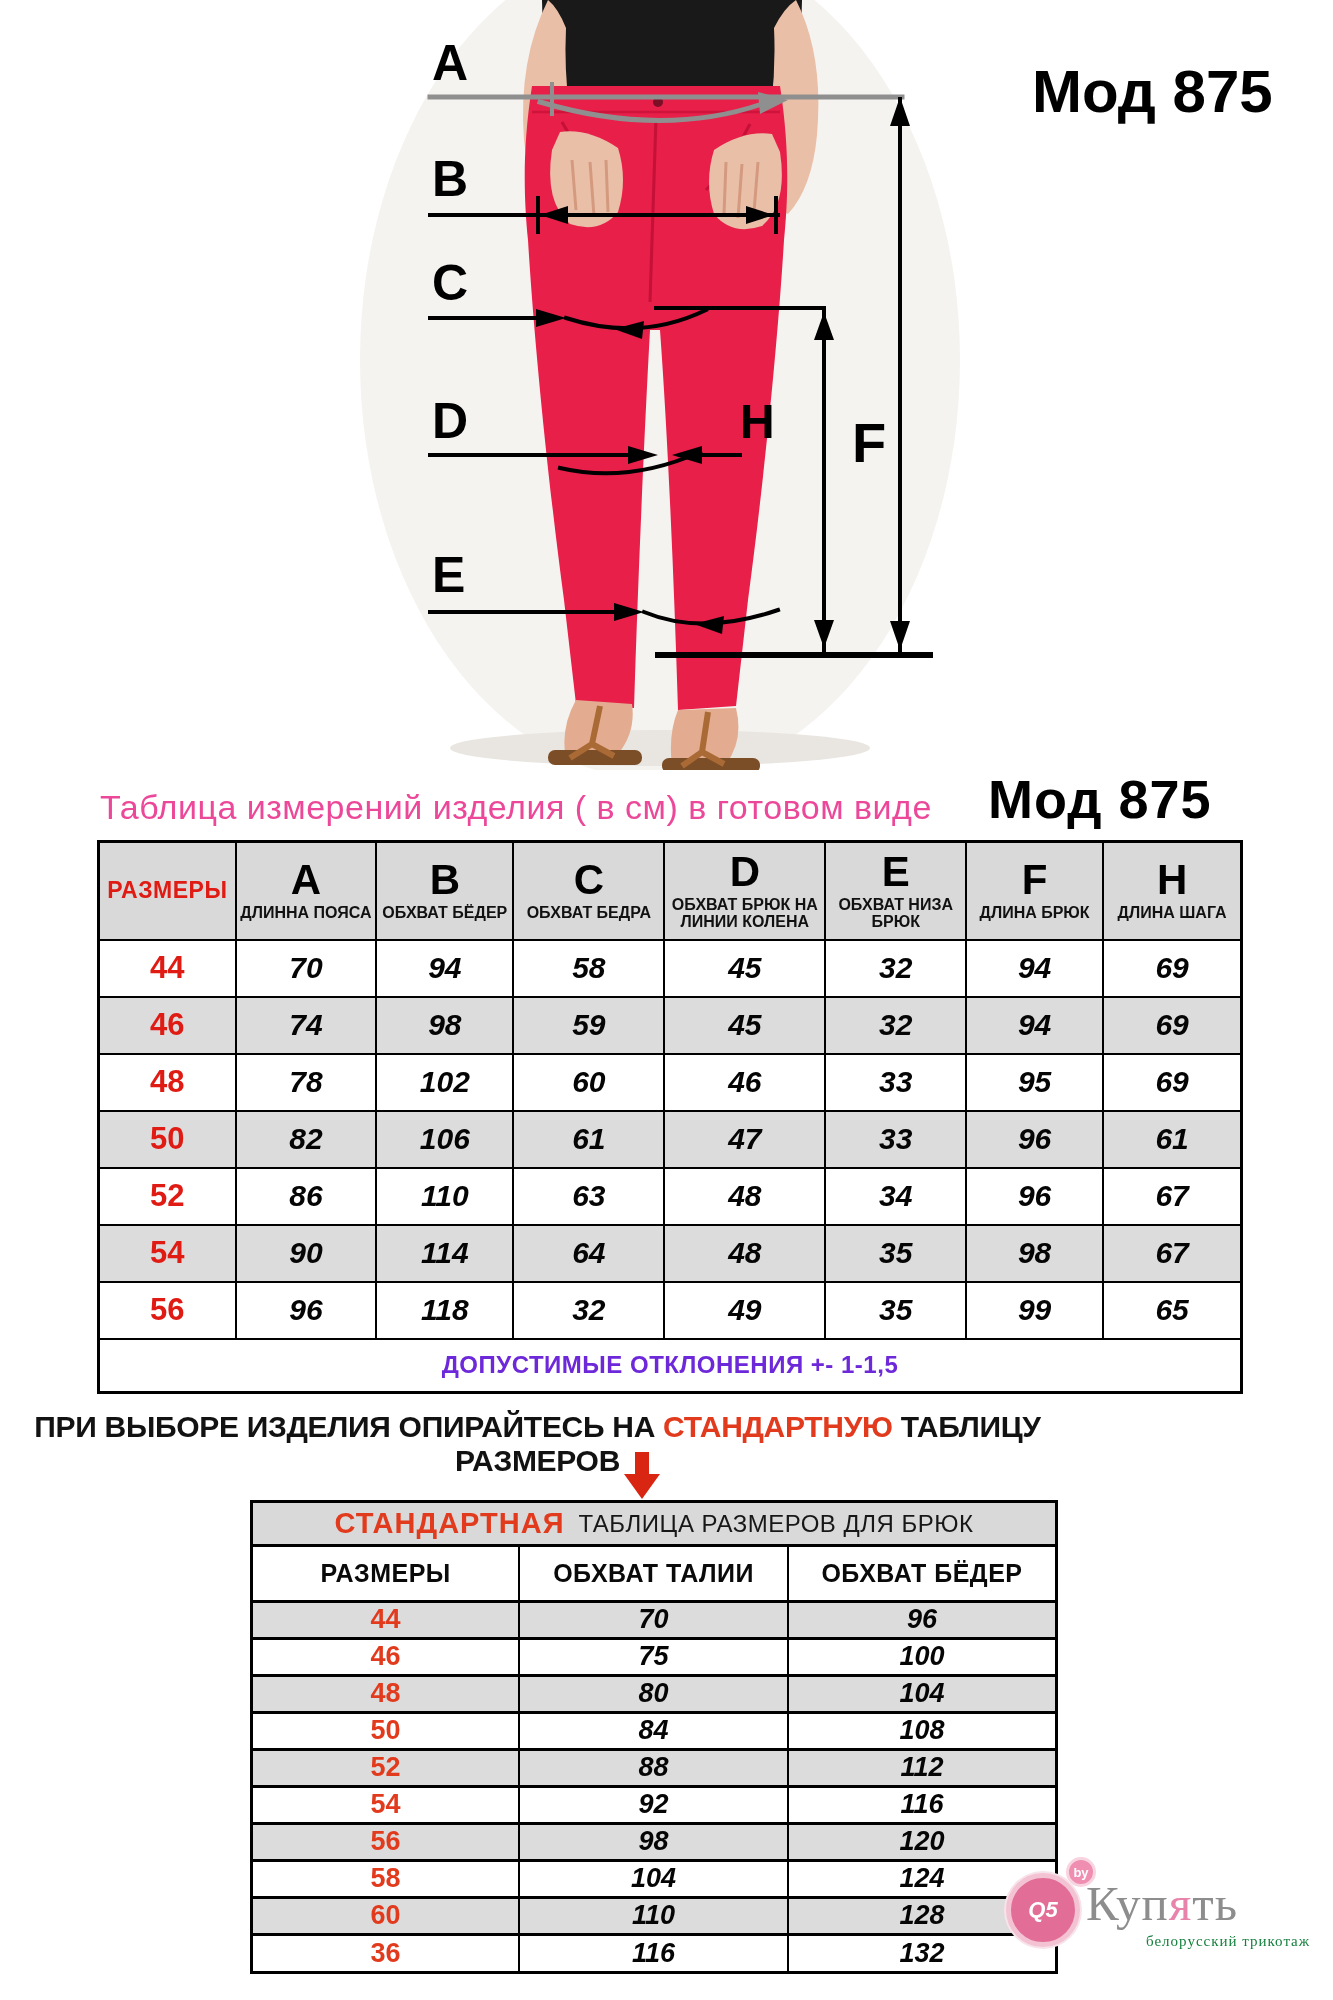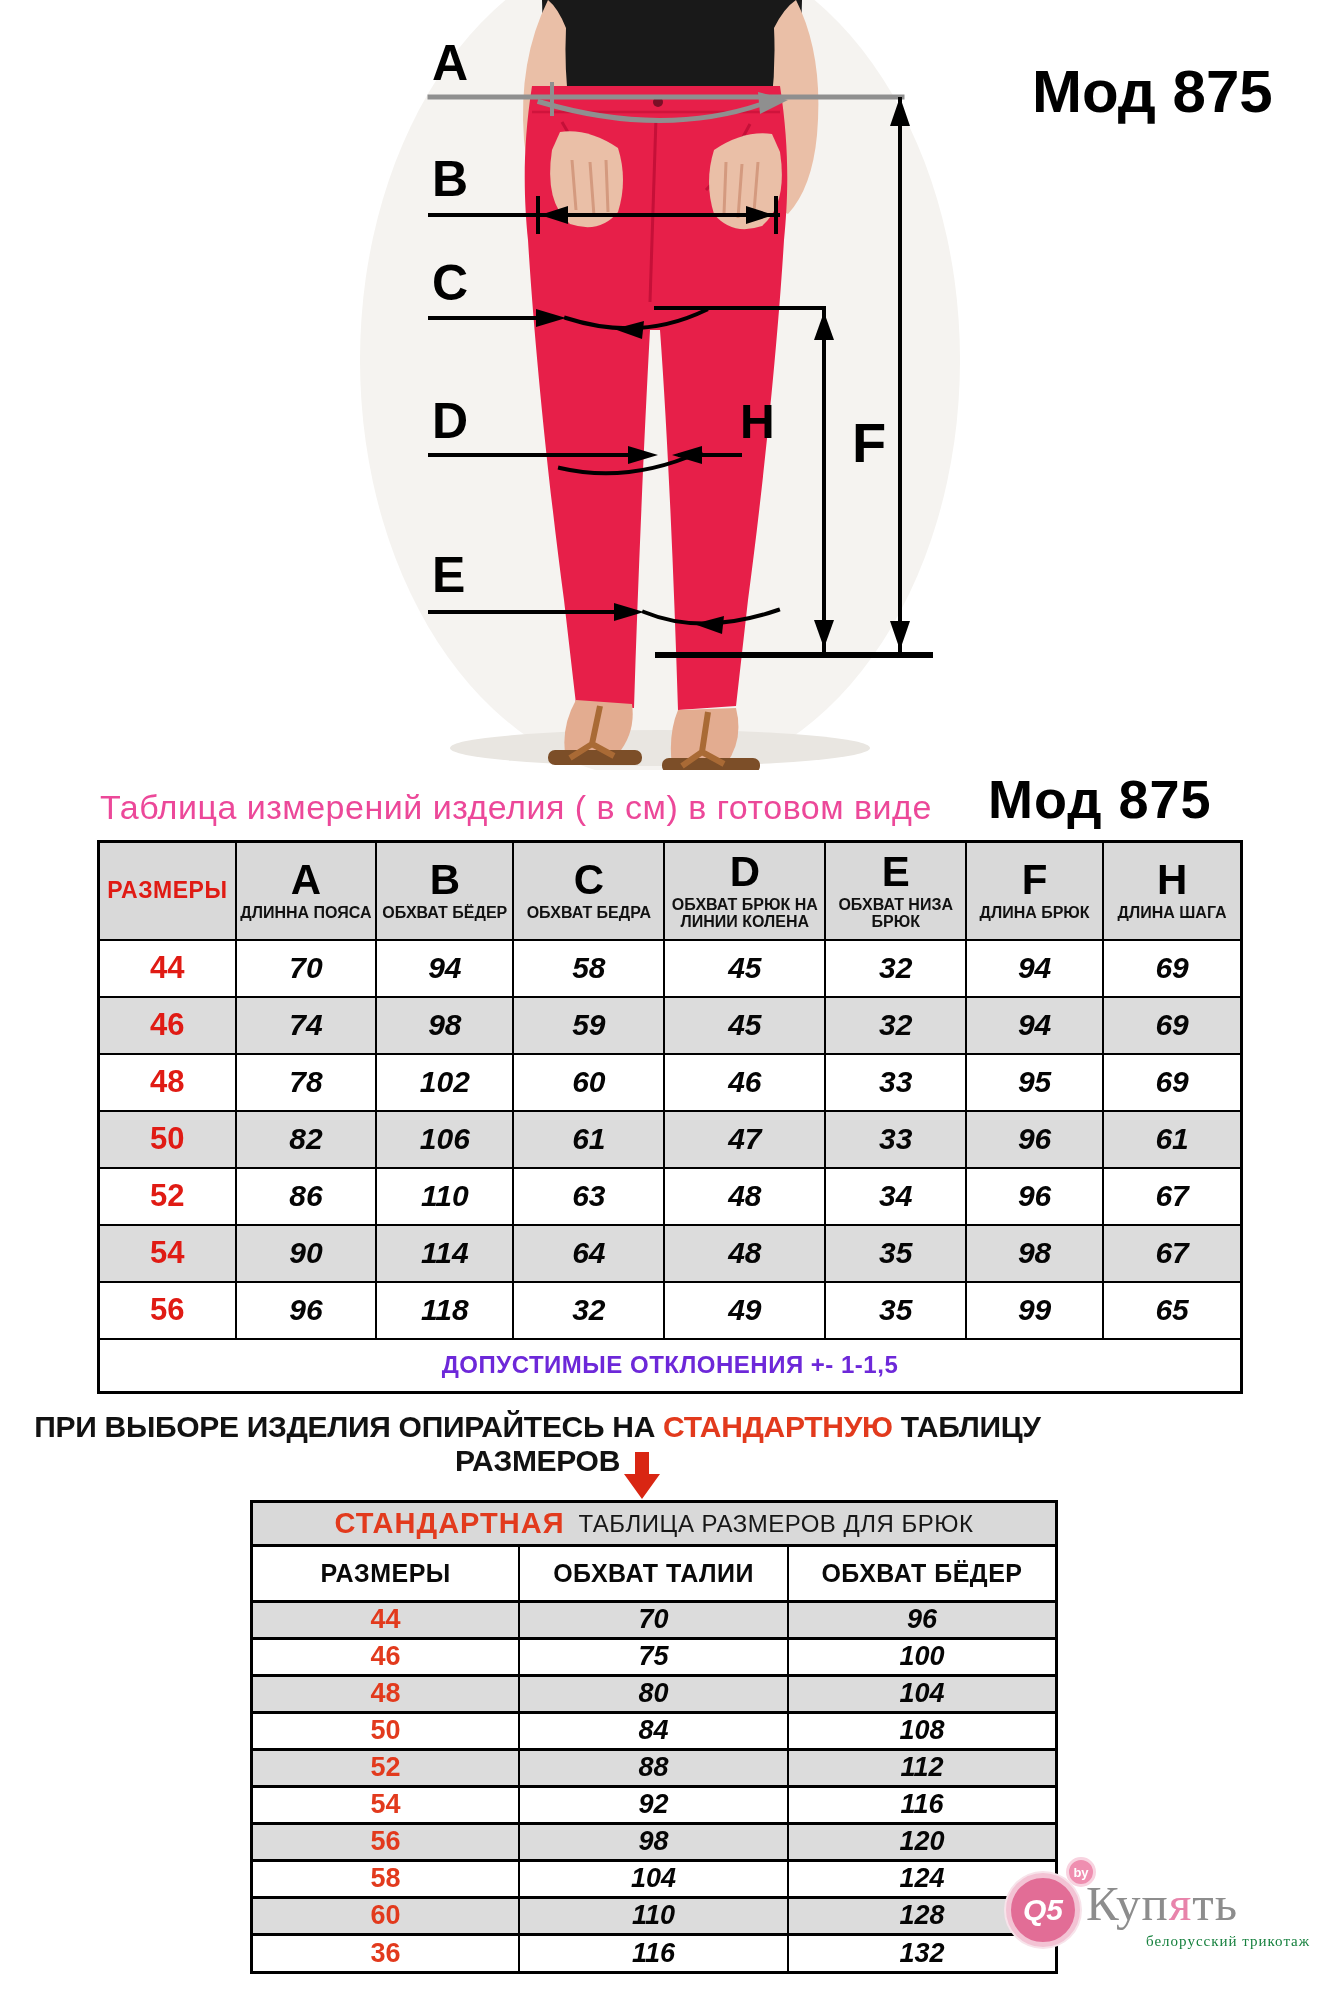--- a/index.html
+++ b/index.html
@@ -46,21 +46,21 @@
   .t2 th:first-child,.t2 td:first-child{border-left:none;}
   .t2 thead th{height:54px;background:#fff;font-weight:bold;font-size:25px;color:#0a0a0a;border-top:none;letter-spacing:.5px;}
   .t2 tbody tr{height:37px;}
   .t2 tbody tr.gray{background:var(--rgray);}
   .t2 td.size{color:var(--red2);font-weight:bold;font-size:27px;}
   .t2 td.val{font-weight:bold;font-style:italic;font-size:27px;color:#050505;}
 
   .logo{position:absolute;left:1000px;top:1847px;width:333px;height:130px;z-index:5;}
   .q5{position:absolute;left:6px;top:26px;width:74px;height:74px;border-radius:50%;
       background:#e26d96;border:5px solid #f3c3d4;display:flex;align-items:center;justify-content:center;
-      color:#fff;font-size:30px;font-weight:bold;font-style:italic;box-shadow:0 0 0 2px #f7e3ea;}
+      color:#fff;font-size:22px;font-weight:bold;font-style:italic;box-shadow:0 0 0 2px #f7e3ea;}
   .q5by{position:absolute;left:66px;top:10px;width:30px;height:30px;border-radius:50%;
       background:#ef8eb0;border:3px solid #f8d3e0;display:flex;align-items:center;justify-content:center;
       color:#fff;font-size:13px;font-weight:bold;}
   .brand{position:absolute;left:86px;top:28px;font-size:49px;color:var(--lgray);letter-spacing:1px;font-family:"Liberation Serif",serif;}
   .brand .acc{color:var(--lpink);}
   .brand-sub{position:absolute;left:146px;top:86px;font-size:15px;color:#15803d;letter-spacing:1px;font-family:"Liberation Serif",serif;}
 </style>
 </head>
 <body>
 

